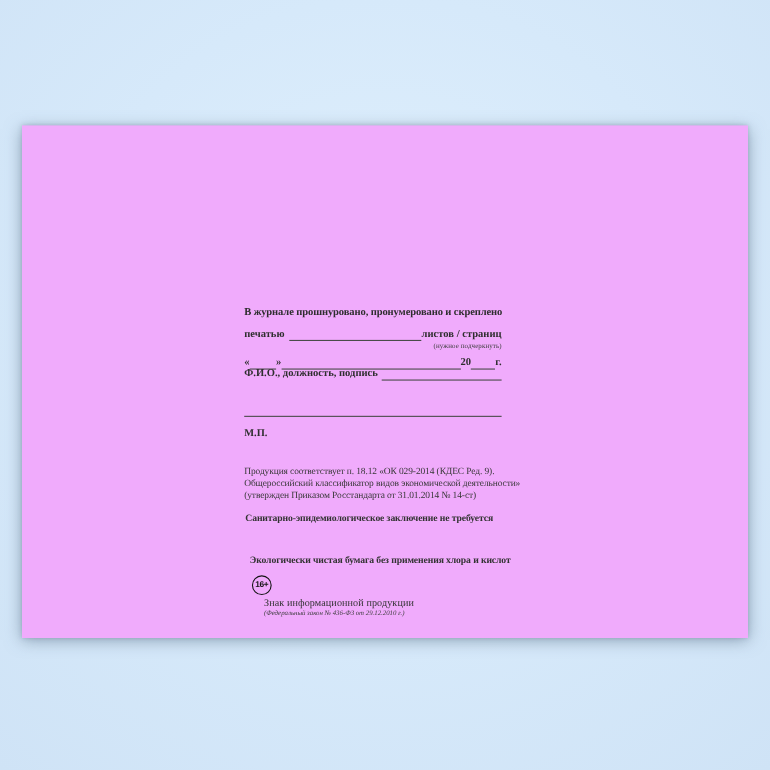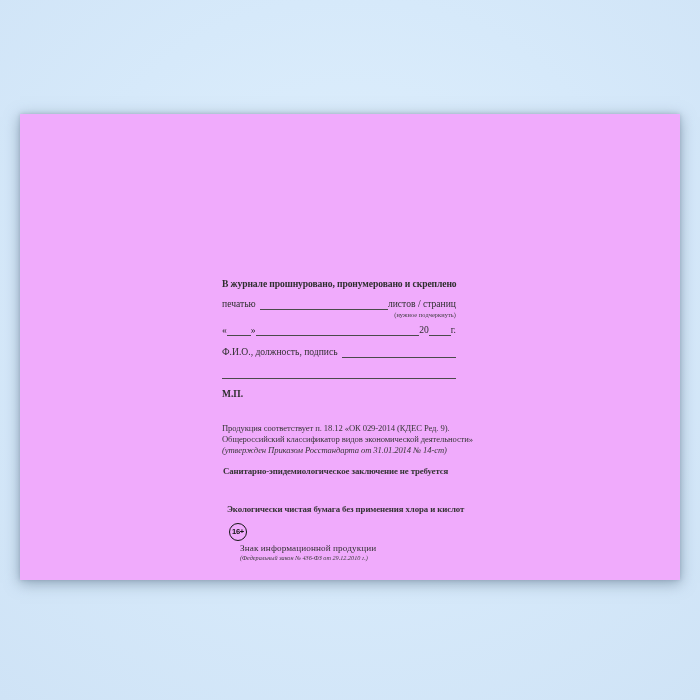--- a/index.html
+++ b/index.html
@@ -35,21 +35,21 @@
     font-size: 9.6px;
     font-weight: bold;
     color: #2e2e2e;
     white-space: nowrap;
     letter-spacing: -0.1px;
   }
   .blank-row {
     display: flex;
     align-items: flex-end;
     font-size: 9.6px;
-    font-weight: normal;
+    font-weight: bold;
     color: #2e2e2e;
     white-space: nowrap;
   }
   .blank-row .txt { line-height: 12px; }
   .fill {
     flex: 1 1 auto;
     height: 11px;
     border-bottom: 1px solid #4a4a4a;
   }
   .fill.w24 { flex: 0 0 24px; }
@@ -69,21 +69,21 @@
     font-weight: bold;
     color: #2e2e2e;
   }
   .para-line {
     font-size: 8.6px;
     line-height: 11px;
     color: #373737;
     white-space: nowrap;
     letter-spacing: -0.1px;
   }
-  .para-line.italic { font-style: italic; }
+  .para-line.italic { }
   .statement {
     font-size: 8.8px;
     color: #333333;
     white-space: nowrap;
     letter-spacing: -0.1px;
     font-weight: bold;
   }
   .agemark {
     display: flex;
     align-items: flex-start;
@@ -137,21 +137,21 @@
     <div class="row blank-row" style="top:46px;">
       <span class="txt">«</span>
       <span class="fill w24"></span>
       <span class="txt">»</span>
       <span class="fill"></span>
       <span class="txt">20</span>
       <span class="fill w22"></span>
       <span class="txt">г.</span>
     </div>
 
-    <div class="row blank-row" style="top:68px;justify-content:center;">
+    <div class="row blank-row" style="top:56px;justify-content:center;">
       <span class="txt">Ф.И.О., должность, подпись</span>
       <span class="fill" style="margin-left:4px;"></span>
     </div>
 
     <div class="row separator" style="top:90px;"></div>
 
     <div class="row stamp" style="top:111px;">М.П.</div>
 
     <div class="row" style="top:145px;">
       <div class="para-line">Продукция соответствует п. 18.12 «ОК 029-2014 (КДЕС Ред. 9).</div>

